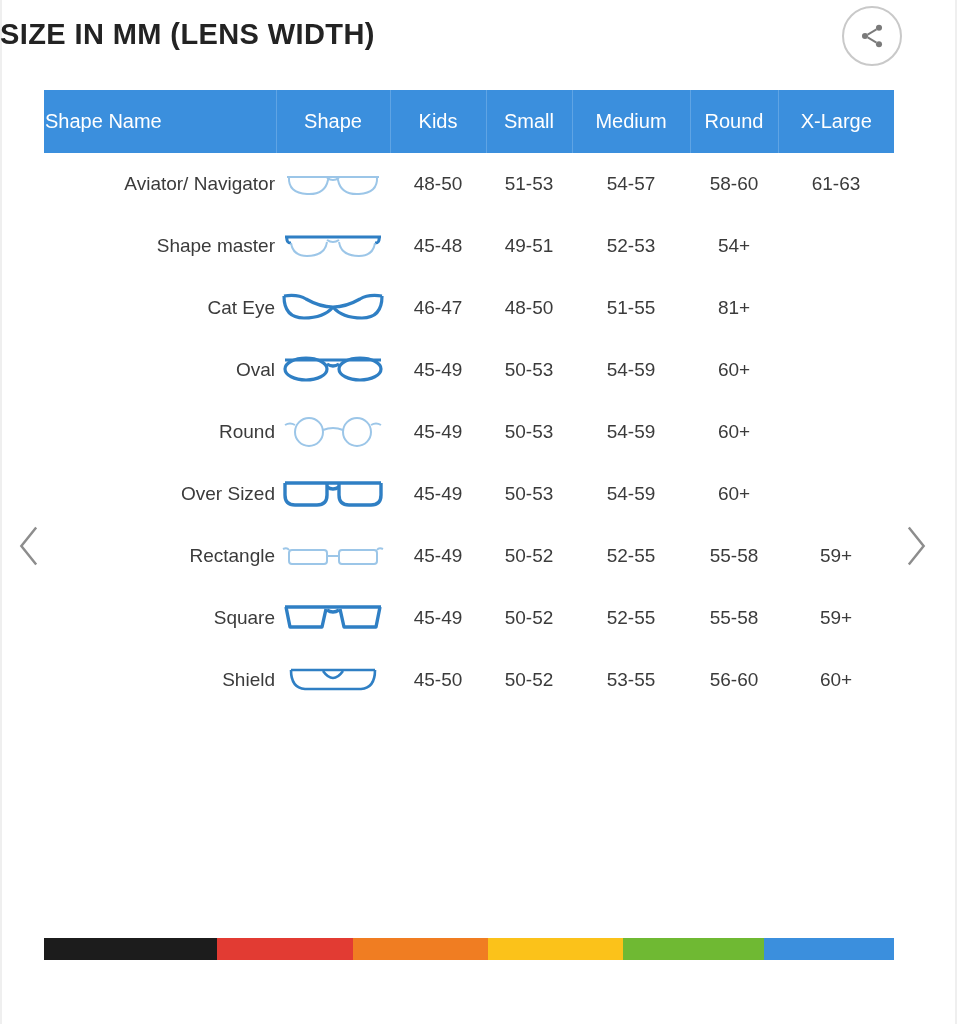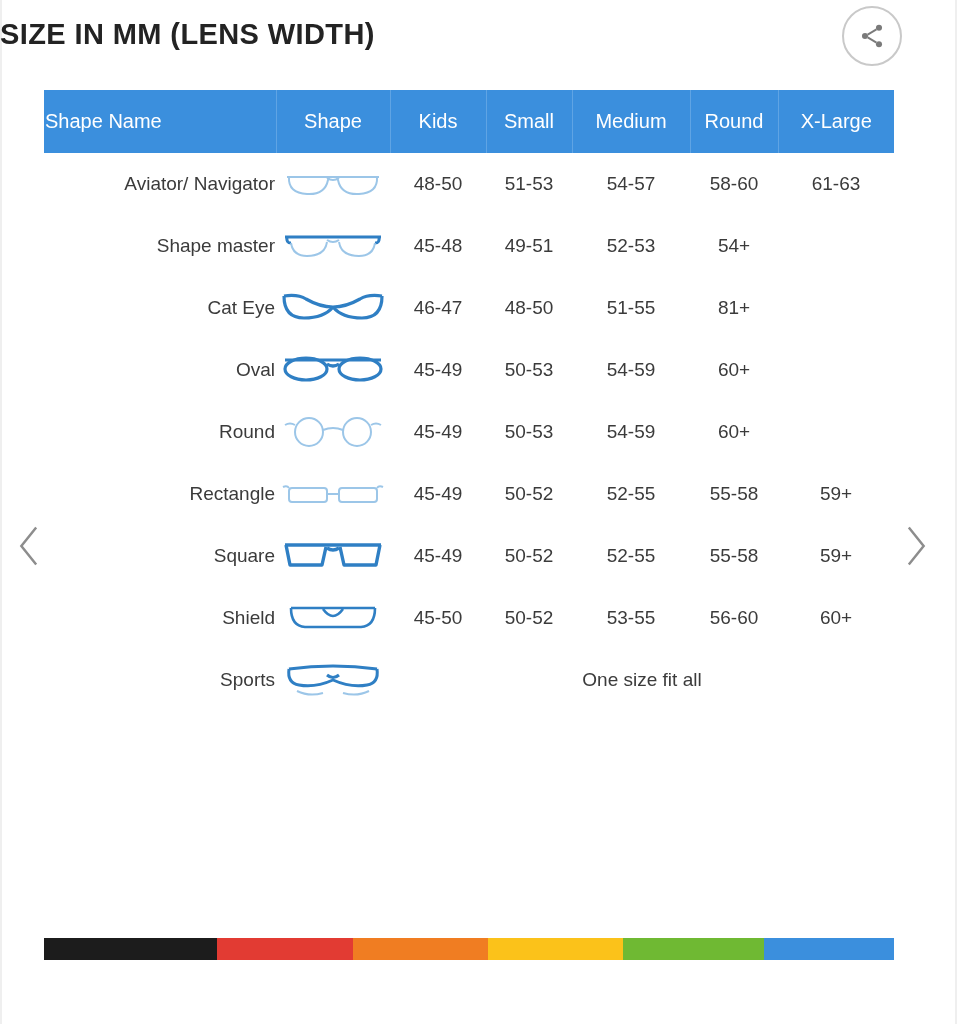--- a/index.html
+++ b/index.html
@@ -277,20 +277,38 @@
               </g>
             </svg>
           </td>
           <td class="c-val">45-49</td>
           <td class="c-val">50-53</td>
           <td class="c-val">54-59</td>
           <td class="c-val leftish">60+</td>
           <td class="c-val"></td>
         </tr>
 
+        <tr>
+          <td class="c-name">Over Sized</td>
+          <td class="c-shape">
+            <svg class="glyph" width="104" height="38" viewBox="0 0 104 38">
+              <g fill="none" stroke="#2f7fc4" stroke-width="3.4" stroke-linejoin="round">
+                <path d="M4 8 h96"></path>
+                <path d="M4 8 v12 q0 10 10 10 h22 q10 0 10 -10 V8"></path>
+                <path d="M100 8 v12 q0 10 -10 10 H68 q-10 0 -10 -10 V8"></path>
+                <path d="M46 12 q6 4 12 0"></path>
+              </g>
+            </svg>
+          </td>
+          <td class="c-val">45-49</td>
+          <td class="c-val">50-53</td>
+          <td class="c-val">54-59</td>
+          <td class="c-val leftish">60+</td>
+          <td class="c-val"></td>
+        </tr>
 
         <tr>
           <td class="c-name">Rectangle</td>
           <td class="c-shape">
             <svg class="glyph" width="104" height="38" viewBox="0 0 104 38">
               <g fill="none" stroke="#9cc6e8" stroke-width="2">
                 <rect x="8" y="13" width="38" height="14" rx="3"></rect>
                 <rect x="58" y="13" width="38" height="14" rx="3"></rect>
                 <path d="M46 19 h12"></path>
                 <path d="M2 12 q4 -2 6 1"></path>
@@ -335,37 +353,20 @@
               </g>
             </svg>
           </td>
           <td class="c-val">45-50</td>
           <td class="c-val">50-52</td>
           <td class="c-val">53-55</td>
           <td class="c-val">56-60</td>
           <td class="c-val">60+</td>
         </tr>
 
-        <tr>
-          <td class="c-name">Sports</td>
-          <td class="c-shape">
-            <svg class="glyph" width="104" height="38" viewBox="0 0 104 38">
-              <g fill="none" stroke="#2f7fc4" stroke-width="3" stroke-linejoin="round">
-                <path d="M8 8 q44 -6 88 0"></path>
-                <path d="M8 8 q-2 14 10 16 q16 3 34 -5 q18 8 34 5 q12 -2 10 -16"></path>
-                <path d="M46 14 q6 5 12 0"></path>
-              </g>
-              <g fill="none" stroke="#9cc6e8" stroke-width="2">
-                <path d="M16 30 q12 6 26 2"></path>
-                <path d="M88 30 q-12 6 -26 2"></path>
-              </g>
-            </svg>
-          </td>
-          <td class="one-size" colspan="5">One size fit all</td>
-        </tr>
 
       </tbody>
     </table>
   </div>
 
   <div class="color-bar">
     <span style="flex:1.6;background:#1c1c1c"></span>
     <span style="flex:1.25;background:#e23b33"></span>
     <span style="flex:1.25;background:#f07d22"></span>
     <span style="flex:1.25;background:#fbc21a"></span>

